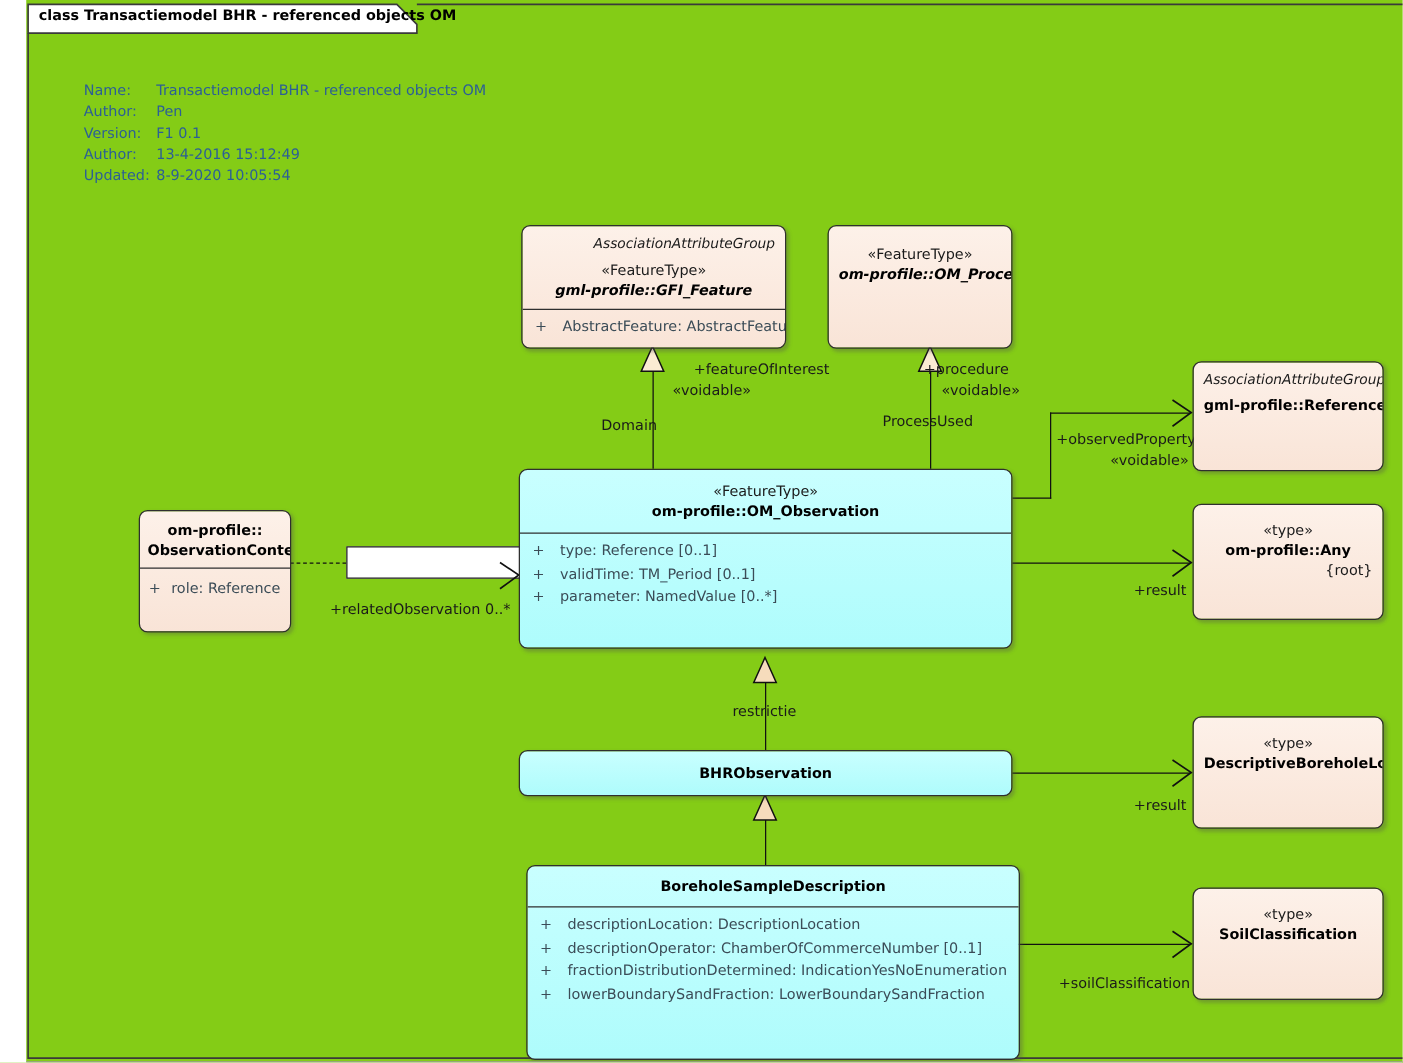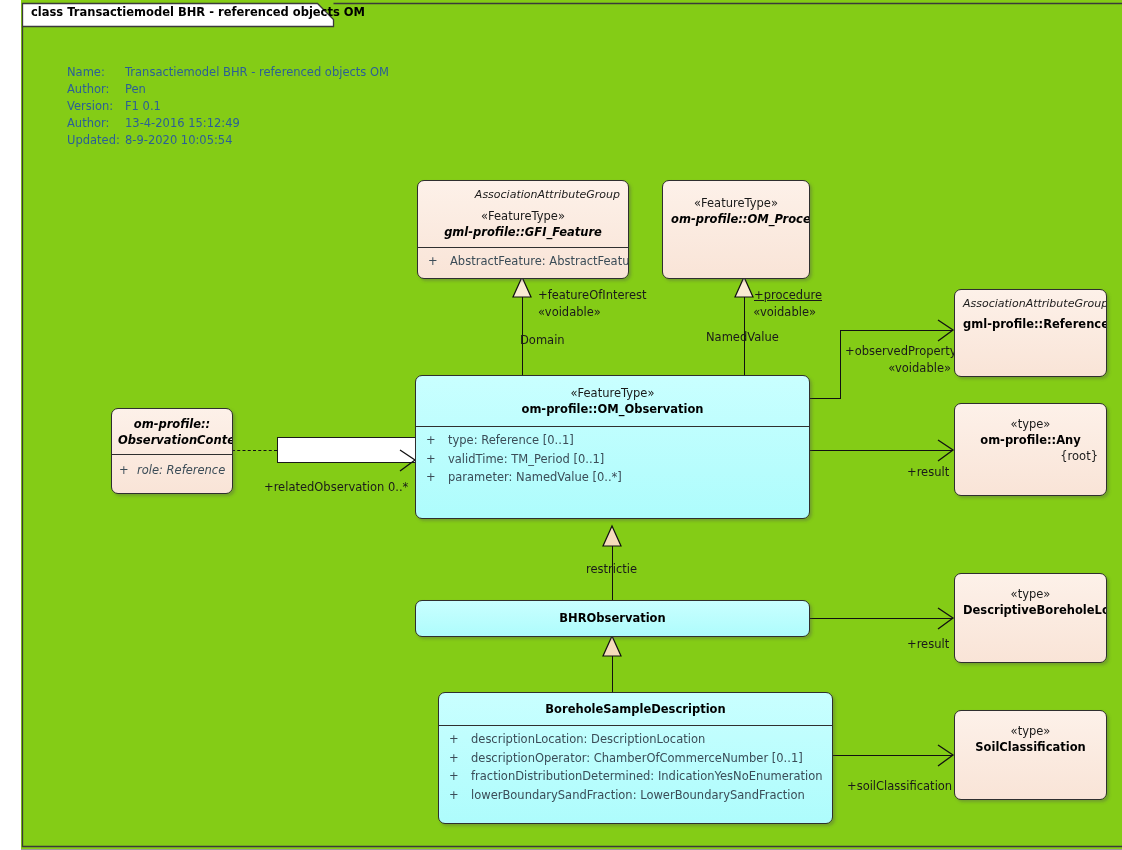--- a/index.html
+++ b/index.html
@@ -142,27 +142,27 @@
     <polygon points="591,526 582,546 600,546" fill="#F6DCBC" stroke="#111" stroke-width="1.2"></polygon>
     <polygon points="591,636 582,656 600,656" fill="#F6DCBC" stroke="#111" stroke-width="1.2"></polygon>
 
     <path d="M 917 320 L 932 330 L 917 341" fill="none" stroke="#111" stroke-width="1.3"></path>
     <path d="M 917 440 L 932 450 L 917 461" fill="none" stroke="#111" stroke-width="1.3"></path>
     <path d="M 917 608 L 932 618 L 917 629" fill="none" stroke="#111" stroke-width="1.3"></path>
     <path d="M 917 745 L 932 755 L 917 766" fill="none" stroke="#111" stroke-width="1.3"></path>
     <path d="M 379 450 L 394 460 L 379 471" fill="none" stroke="#111" stroke-width="1.3"></path>
   </svg>
 
-  <div class="lbl" style="left:517px;top:288px;">+featureOfInterest</div>
+  <div class="lbl" style="left:534px;top:288px;">+featureOfInterest</div>
   <div class="lbl" style="left:517px;top:305px;">«voidable»</div>
-  <div class="lbl" style="left:499px;top:333px;">Domain</div>
-
-  <div class="lbl" style="left:733px;top:288px;text-decoration:underline;">+procedure</div>
+  <div class="lbl" style="left:460px;top:333px;">Domain</div>
+
+  <div class="lbl" style="left:718px;top:288px;">+procedure</div>
   <div class="lbl r" style="left:713px;top:305px;width:82px;">«voidable»</div>
-  <div class="lbl" style="left:685px;top:330px;">NamedValue</div>
+  <div class="lbl" style="left:685px;top:330px;">ProcessUsed</div>
 
   <div class="lbl" style="left:824px;top:344px;">+observedProperty</div>
   <div class="lbl r" style="left:824px;top:361px;width:106px;">«voidable»</div>
 
   <div class="lbl" style="left:886px;top:465px;">+result</div>
   <div class="lbl" style="left:243px;top:480px;">+relatedObservation 0..*</div>
   <div class="lbl" style="left:565px;top:562px;">restrictie</div>
   <div class="lbl" style="left:886px;top:637px;">+result</div>
   <div class="lbl" style="left:826px;top:779px;">+soilClassification</div>
 
@@ -206,21 +206,21 @@
       <div class="cname">om-profile::OM_Observation</div>
     </div>
     <div class="sep"></div>
     <div class="attrs">
       <div class="attr"><span class="vis">+</span><span>type: Reference [0..1]</span></div>
       <div class="attr"><span class="vis">+</span><span>validTime: TM_Period [0..1]</span></div>
       <div class="attr"><span class="vis">+</span><span>parameter: NamedValue [0..*]</span></div>
     </div>
   </div>
 
-  <div class="node peach" style="left:90px;top:408px;width:122px;height:86px;font-style:italic;">
+  <div class="node peach" style="left:90px;top:408px;width:122px;height:98px;">
     <div class="hdr" style="padding:7px 6px 6px 6px;">
       <div class="cname">om-profile::</div>
       <div class="cname">ObservationContext</div>
     </div>
     <div class="sep"></div>
     <div class="attrs" style="padding-top:6px;">
       <div class="attr" style="padding-left:7px;"><span class="vis" style="width:18px;">+</span><span>role: Reference</span></div>
     </div>
   </div>
 
@@ -230,21 +230,21 @@
     </div>
   </div>
 
   <div class="node peach" style="left:933px;top:573px;width:153px;height:90px;">
     <div class="hdr" style="padding-top:12px;">
       <div class="stereo">«type»</div>
       <div class="cname">DescriptiveBoreholeLog</div>
     </div>
   </div>
 
-  <div class="node cyan" style="left:417px;top:692px;width:395px;height:132px;">
+  <div class="node cyan" style="left:400px;top:692px;width:395px;height:156px;">
     <div class="hdr" style="padding-top:8px;padding-bottom:8px;">
       <div class="cname">BoreholeSampleDescription</div>
     </div>
     <div class="sep"></div>
     <div class="attrs">
       <div class="attr"><span class="vis">+</span><span>descriptionLocation: DescriptionLocation</span></div>
       <div class="attr"><span class="vis">+</span><span>descriptionOperator: ChamberOfCommerceNumber [0..1]</span></div>
       <div class="attr"><span class="vis">+</span><span>fractionDistributionDetermined: IndicationYesNoEnumeration</span></div>
       <div class="attr"><span class="vis">+</span><span>lowerBoundarySandFraction: LowerBoundarySandFraction</span></div>
     </div>

